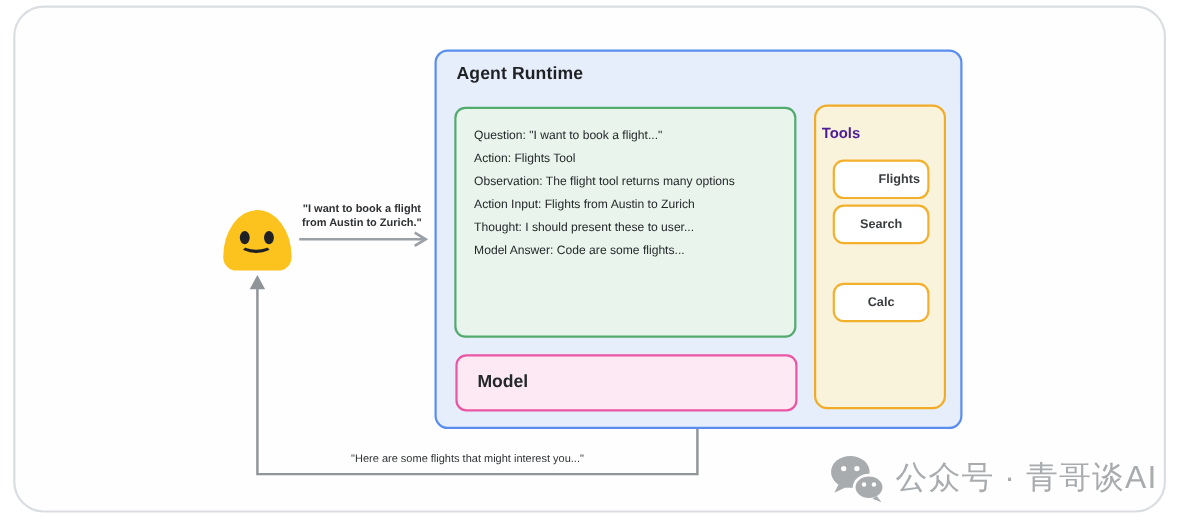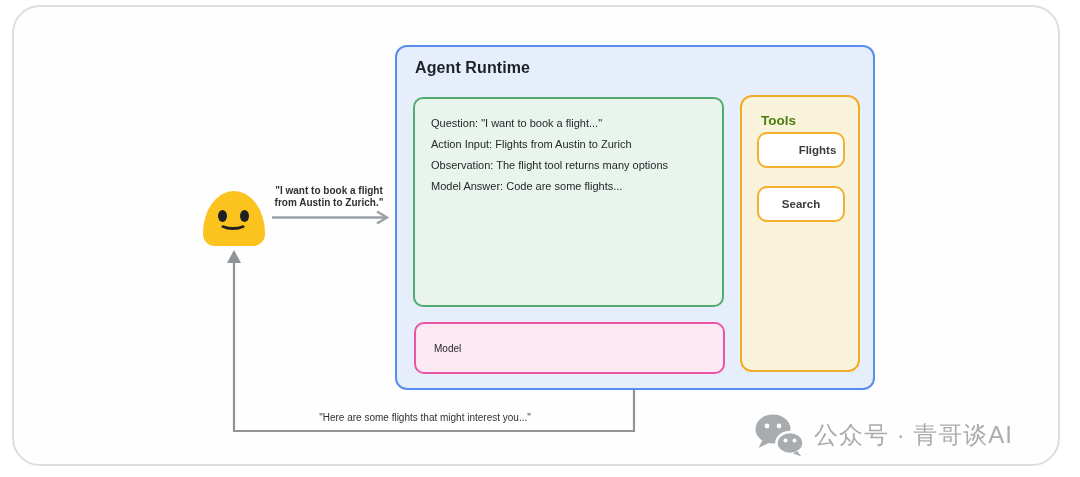--- a/index.html
+++ b/index.html
@@ -56,47 +56,47 @@
   }
   .trace-line {
     font-size:11px; line-height:21px; color:#25282b; white-space:nowrap;
   }
   .trace-line b { font-weight:400; }
   .model-box {
     position:absolute; left:17px; top:275px; width:311px; height:52px;
     background:#fce9f3; border:2px solid #ea56a3; border-radius:10px;
     display:flex; align-items:center; padding-left:18px;
   }
-  .model-label { font-size:10px; font-weight:400; color:#25282b; }
+  .model-label { font-size:16px; font-weight:700; color:#25282b; }
 
   
   .tools {
     position:absolute; left:726px; top:88px; width:120px; height:277px;
     background:#faf3dc; border:2px solid #f2ab26; border-radius:12px;
   }
   .tools-title {
-    position:absolute; left:19px; top:16px; font-size:13.5px; font-weight:600; color:#4d7c0f;
+    position:absolute; left:5px; top:16px; font-size:13.5px; font-weight:600; color:#4c1d95;
   }
   .tool-btn {
     position:absolute; left:15px; width:88px; height:36px;
     background:#ffffff; border:2.5px solid #f3b02c; border-radius:10px;
     display:flex; align-items:center; justify-content:center;
     font-family:inherit; font-size:11.5px; font-weight:600; color:#3a3d40; cursor:pointer;
   }
-  .tool-btn:nth-of-type(1) { top:35px;padding-left:33px; }
+  .tool-btn:nth-of-type(1) { top:48px;padding-left:33px; }
   .tool-btn:nth-of-type(2) { top:89px; }
   .tool-btn:nth-of-type(3) { top:160px; }
   .tool-btn:nth-of-type(4) { top:215px; }
 
   
   .watermark {
     position:absolute; left:740px; top:404px; height:48px;
     display:flex; align-items:center; gap:10px; color:#a9acaf;
   }
-  .watermark-text { font-size:24px; font-weight:500; letter-spacing:1px; }
+  .watermark-text { font-size:29px; font-weight:500; letter-spacing:1px; }
 </style>
 </head>
 <body>
 
 <div class="canvas">
   <div class="card">
 
     <svg class="arrows-svg" viewBox="0 0 1048 461" xmlns="http://www.w3.org/2000/svg">
 
       <g stroke="#9aa0a6" stroke-width="2.4" fill="none">
@@ -118,34 +118,37 @@
 
     <div class="quote request">"I want to book a flight
 from Austin to Zurich."</div>
     <div class="quote response">"Here are some flights that might interest you..."</div>
 
     <div class="runtime">
       <div class="runtime-title">Agent Runtime</div>
 
       <div class="trace-box">
         <div class="trace-line"><b>Question:</b><span> "I want to book a flight..."</span></div>
+        <div class="trace-line"><b>Action:</b><span> Flights Tool</span></div>
+        <div class="trace-line"><b>Observation:</b><span> The flight tool returns many options</span></div>
         <div class="trace-line"><b>Action Input:</b><span> Flights from Austin to Zurich</span></div>
-        <div class="trace-line"><b>Observation:</b><span> The flight tool returns many options</span></div>
+        <div class="trace-line"><b>Thought:</b><span> I should present these to user...</span></div>
         <div class="trace-line"><b>Model Answer:</b><span> Code are some flights...</span></div>
       </div>
 
       <div class="model-box">
         <span class="model-label">Model</span>
       </div>
     </div>
 
     <div class="tools">
       <div class="tools-title">Tools</div>
       <button class="tool-btn">Flights</button>
       <button class="tool-btn">Search</button>
+      <button class="tool-btn">Calc</button>
     </div>
 
     <div class="watermark">
       <svg width="50" height="44" viewBox="0 0 50 44" xmlns="http://www.w3.org/2000/svg">
         <g fill="#a9acaf">
           <ellipse cx="19" cy="16" rx="17.5" ry="14.5"></ellipse>
           <path d="M9 26 L4.5 35 L16 29.5 Z"></path>
         </g>
         <circle cx="13" cy="13" r="2.4" fill="#fefefe"></circle>
         <circle cx="25" cy="13" r="2.4" fill="#fefefe"></circle>

